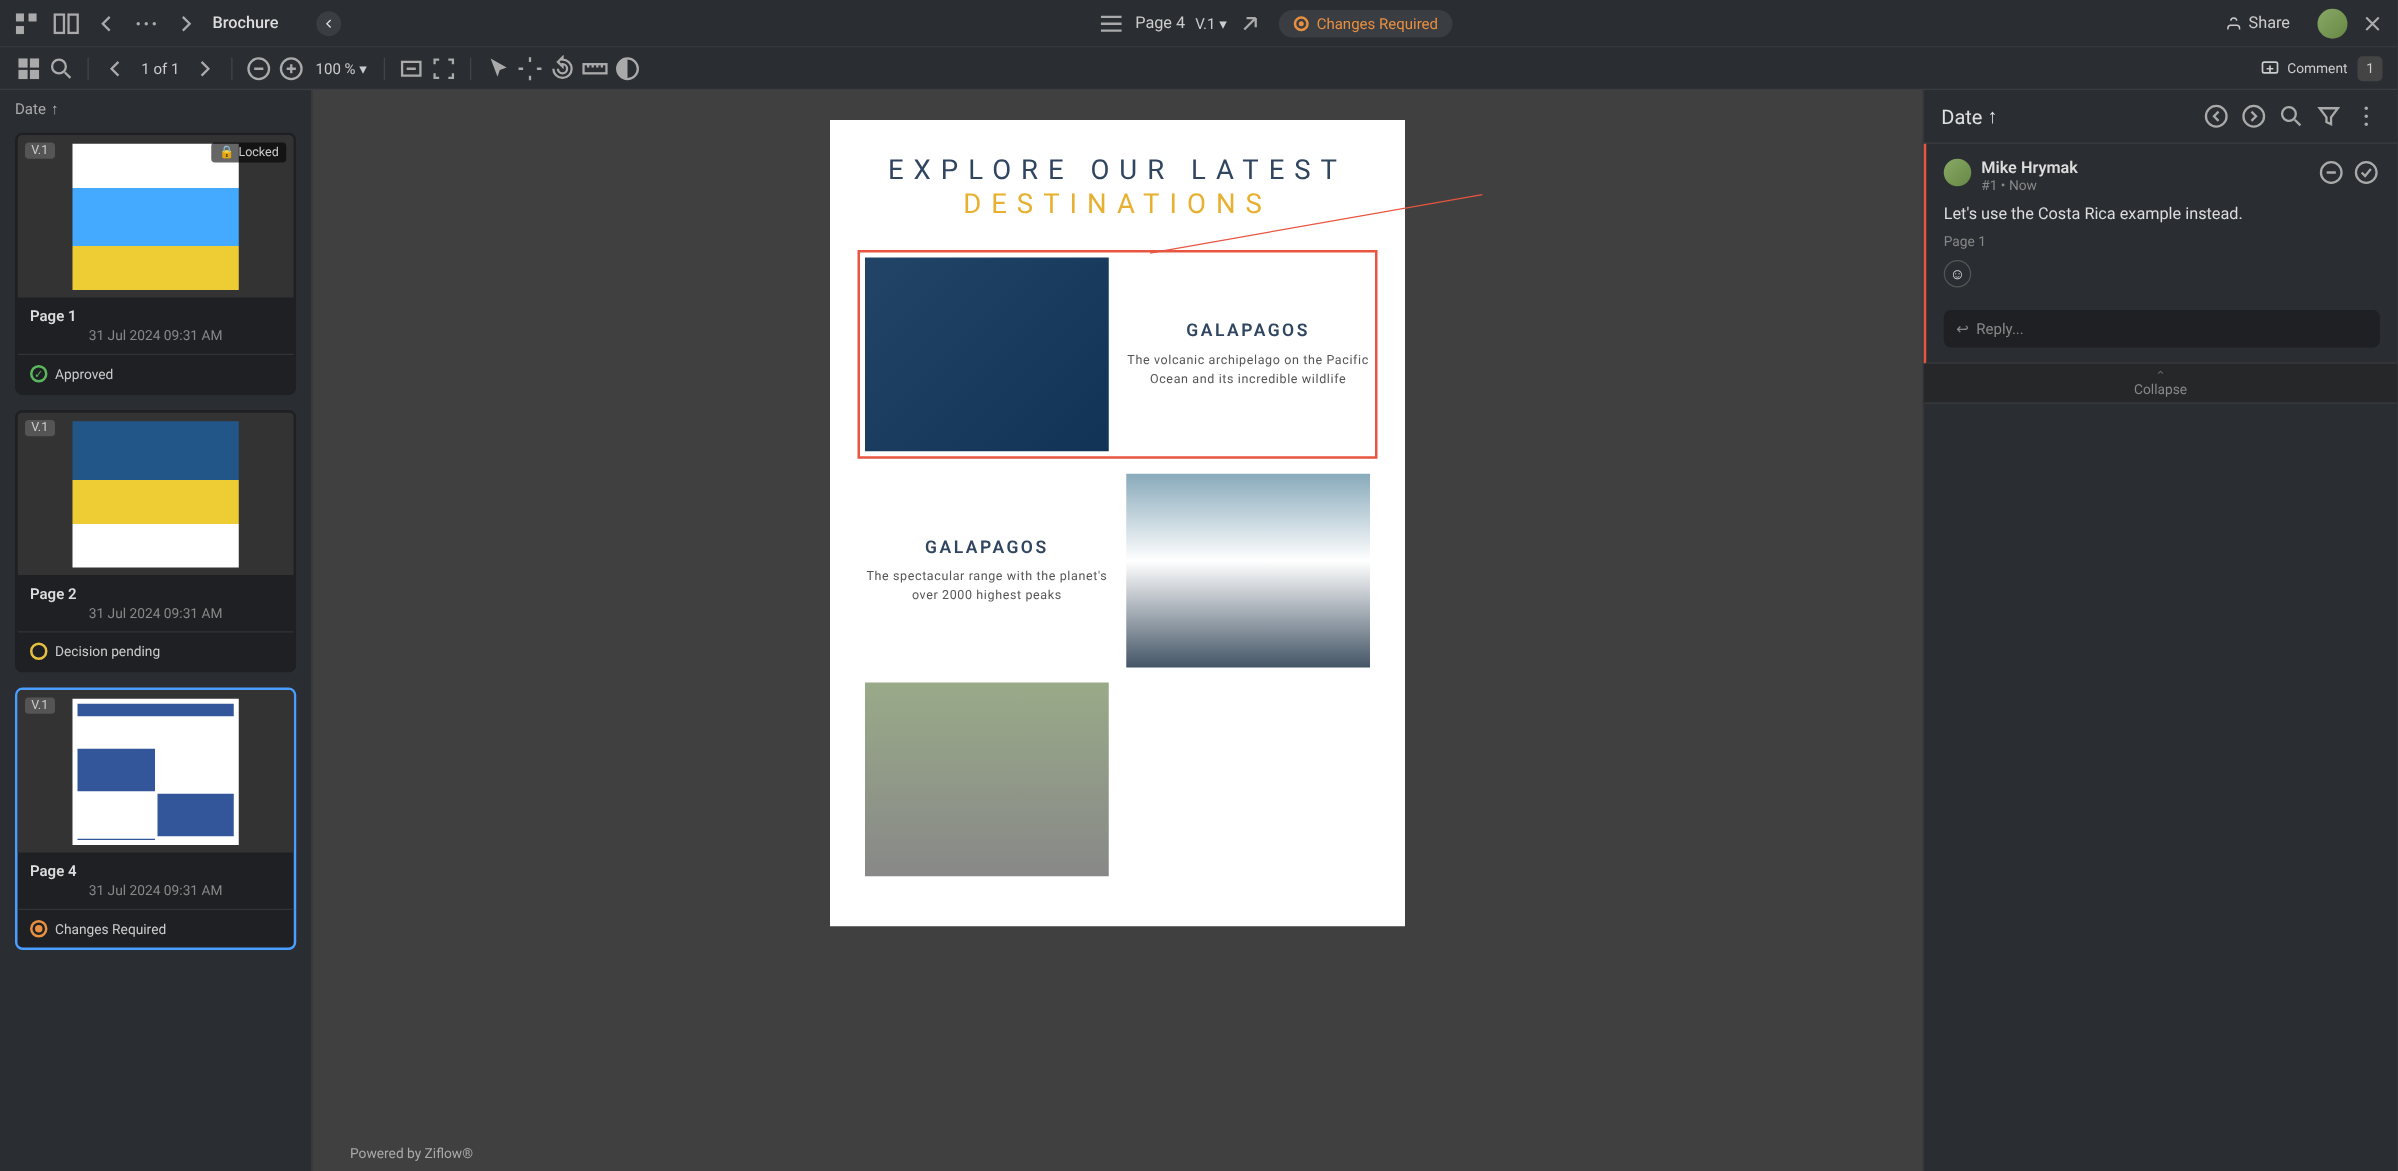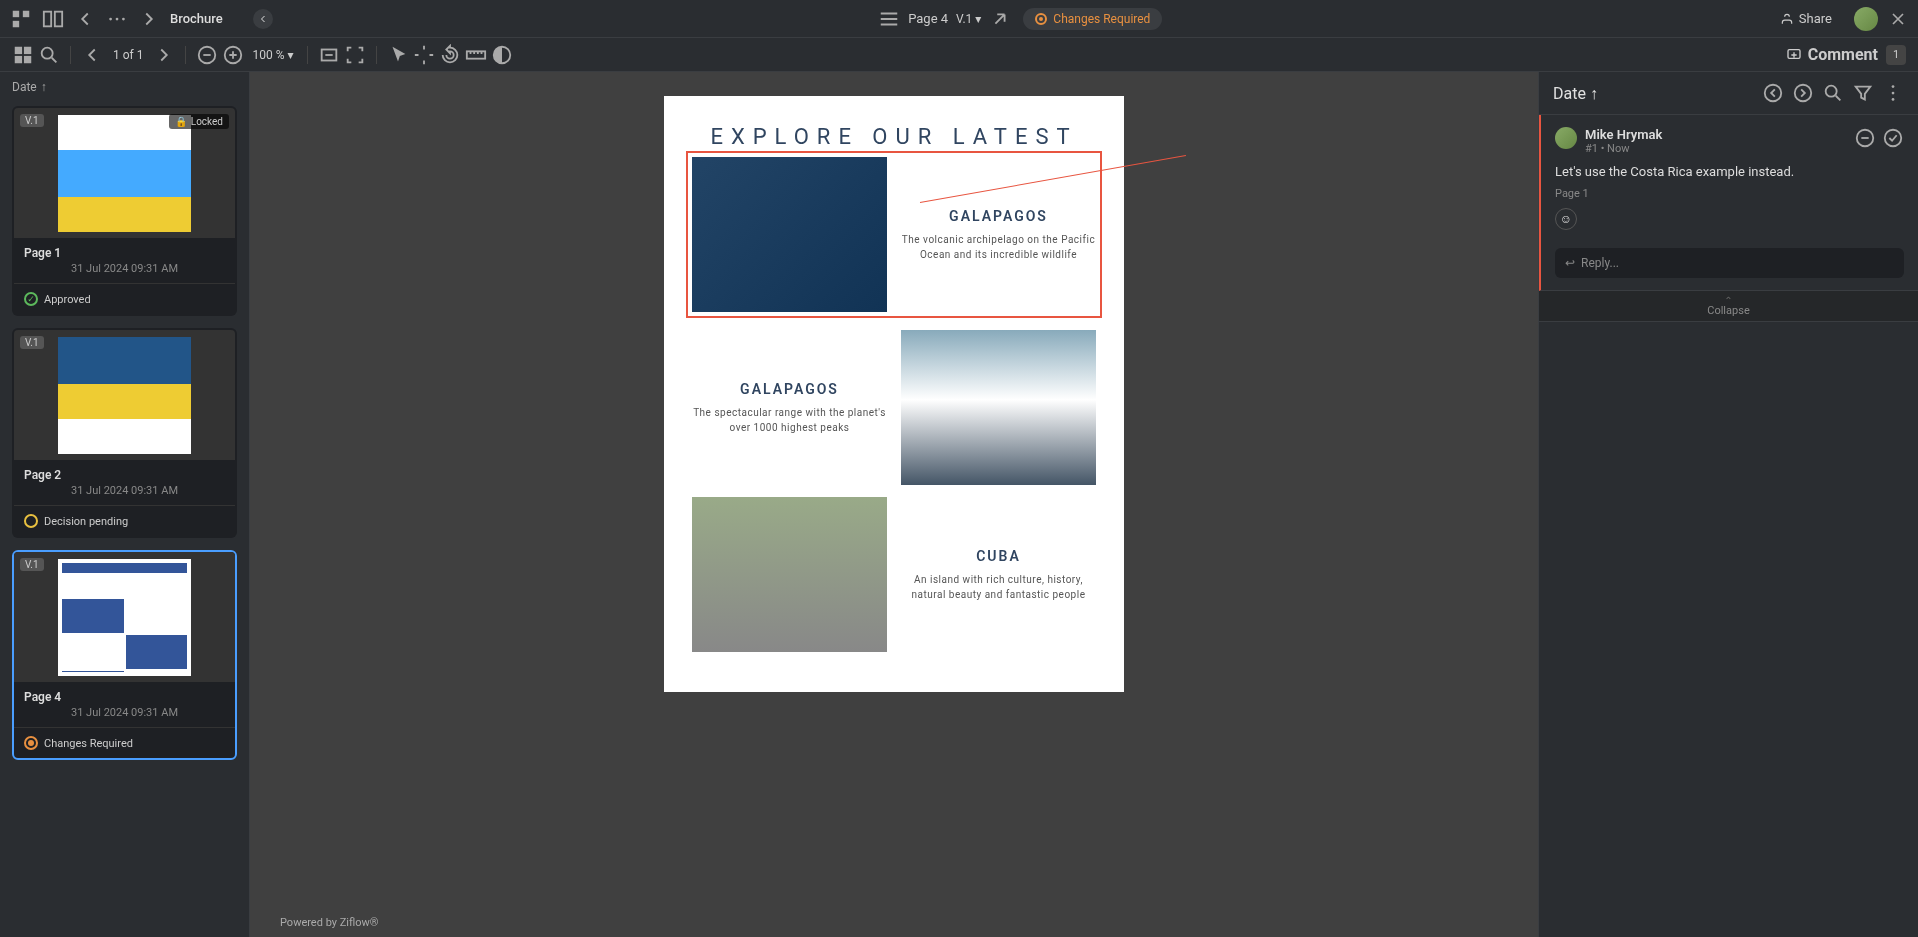--- a/index.html
+++ b/index.html
@@ -28,21 +28,21 @@
     .close-btn { width: 20px; height: 20px; cursor: pointer; color: #aaa; }
     
     .toolbar { height: 34px; background: #2a2d31; display: flex; align-items: center; padding: 0 12px; border-bottom: 1px solid #3a3d41; gap: 0; }
     .toolbar .left { display: flex; align-items: center; gap: 4px; }
     .toolbar .center { flex: 1; }
     .toolbar .right { display: flex; align-items: center; gap: 8px; }
     .toolbar-sep { width: 1px; height: 18px; background: #444; margin: 0 6px; }
     .zoom-label { font-size: 12px; color: #ccc; padding: 0 4px; }
     .page-count { font-size: 12px; color: #ccc; padding: 0 6px; }
     
-    .comment-btn { display: flex; align-items: center; gap: 6px; color: #ccc; font-size: 16px; cursor: pointer; font-weight: bold; }
+    .comment-btn { display: flex; align-items: center; gap: 6px; color: #ccc; font-size: 11px; cursor: pointer; }
     .comment-count-badge { background: #444; width: 20px; height: 20px; border-radius: 4px; display: flex; align-items: center; justify-content: center; font-size: 11px; color: #ccc; }
     
     .main { flex: 1; display: flex; overflow: hidden; }
     
     .sidebar { width: 250px; background: #2a2d31; display: flex; flex-direction: column; border-right: 1px solid #3a3d41; }
     .sidebar-header { padding: 8px 12px; display: flex; align-items: center; justify-content: space-between; font-size: 12px; color: #aaa; }
     .sort-label { display: flex; align-items: center; gap: 4px; cursor: pointer; }
     
     .thumbs { flex: 1; overflow-y: auto; padding: 4px 12px; }
     .thumb-card { background: #1e2024; border-radius: 6px; margin-bottom: 12px; overflow: hidden; cursor: pointer; border: 2px solid transparent; }
@@ -340,43 +340,40 @@
           <span>Changes Required</span>
         </div>
       </div>
 
     </div>
   </div>
 
   <div class="canvas">
     <div class="page">
       <h1>EXPLORE OUR LATEST</h1>
+      <h2 class="sub">DESTINATIONS</h2>
 
       <div class="dest-row" style="border:2px solid #e85540; padding:4px; margin-left:-6px; margin-right:-6px;">
         <div class="dest-img"></div>
         <div class="dest-text">
           <h3>GALAPAGOS</h3>
           <p>The volcanic archipelago on the Pacific Ocean and its incredible wildlife</p>
         </div>
       </div>
 
       <div class="dest-row rev">
         <div class="dest-img himalaya"></div>
         <div class="dest-text">
           <h3>GALAPAGOS</h3>
-          <p>The spectacular range with the planet's over 1000 highest peaks</p>
+          <p>The spectacular range with the planet's over 2000 highest peaks</p>
         </div>
       </div>
 
       <div class="dest-row">
         <div class="dest-img cuba"></div>
-        <div class="dest-text">
-          <h3>CUBA</h3>
-          <p>An island with rich culture, history, natural beauty and fantastic people</p>
-        </div>
       </div>
     </div>
 
     <div class="annotation-line" style="left:670px; top:130px; width:270px; transform:rotate(-10deg);"></div>
 
     <div class="footer-text">Powered by Ziflow®</div>
   </div>
 
   <div class="comments-panel">
     <div class="comments-header">

